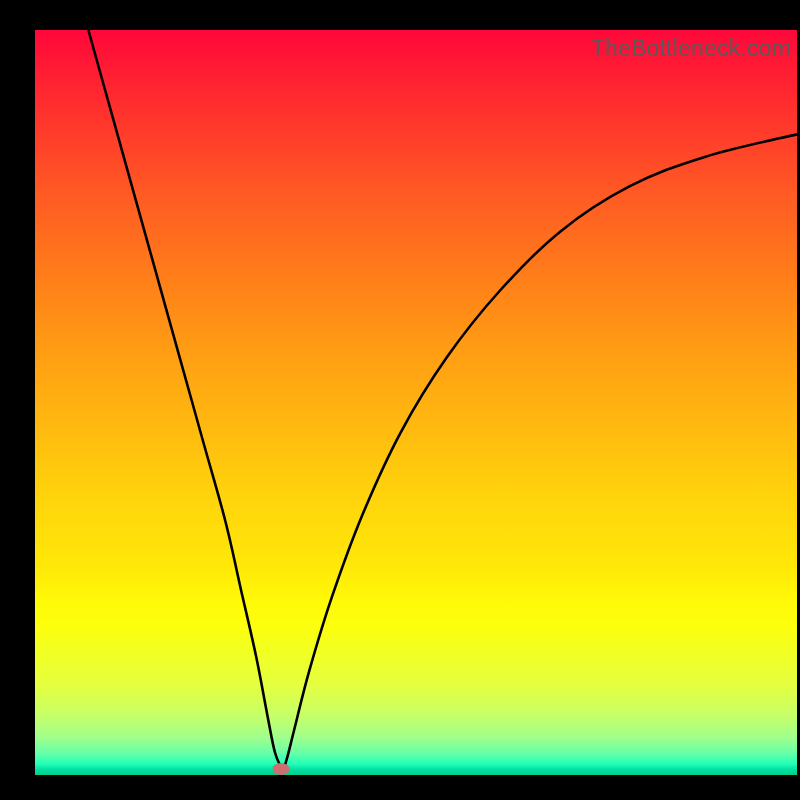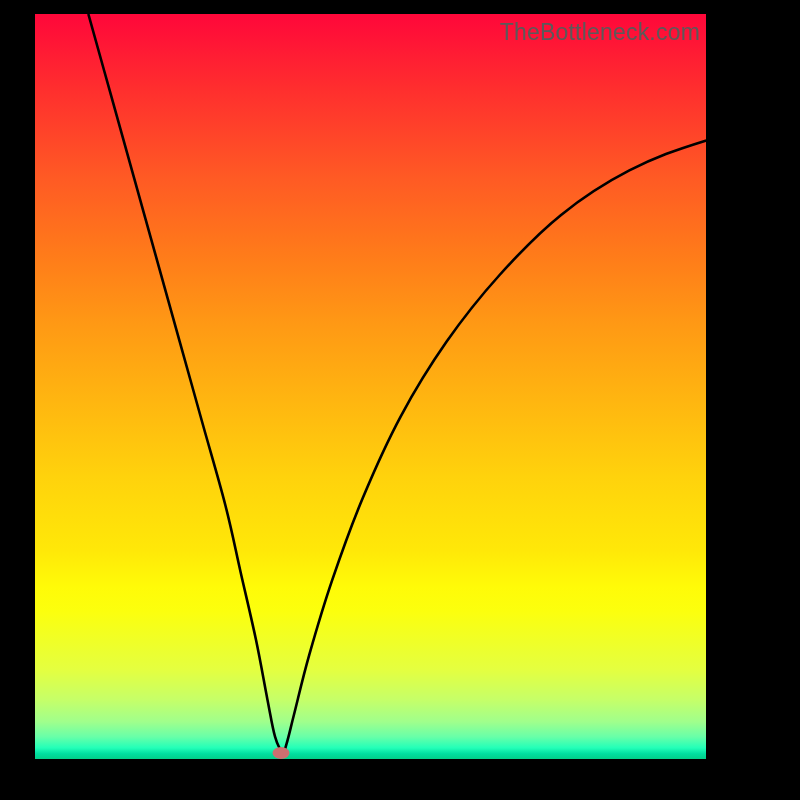--- a/index.html
+++ b/index.html
@@ -13,22 +13,22 @@
   }
   .frame {
     position: relative;
     width: 800px;
     height: 800px;
     background: #000;
   }
   .plot-area {
     position: absolute;
     left: 35px;
-    top: 14px;
-    width: 671px;
+    top: 30px;
+    width: 762px;
     height: 745px;
     background: linear-gradient(
       to bottom,
       #ff073a 0%,
       #ff2e2e 10%,
       #ff5a24 22%,
       #ff7a1a 32%,
       #ff9a14 42%,
       #ffb610 52%,
       #ffd20c 62%,

